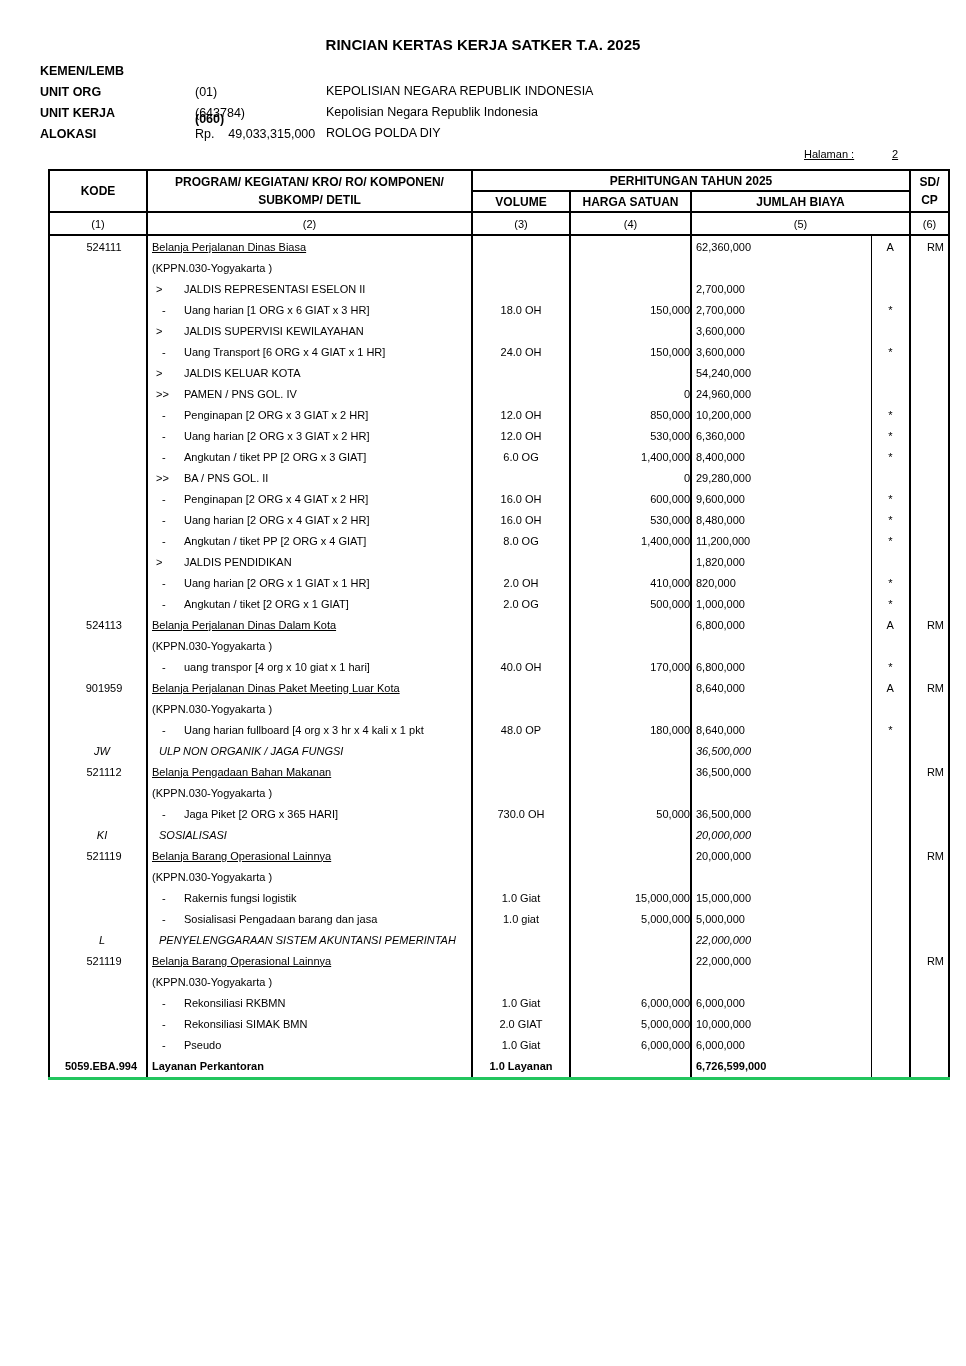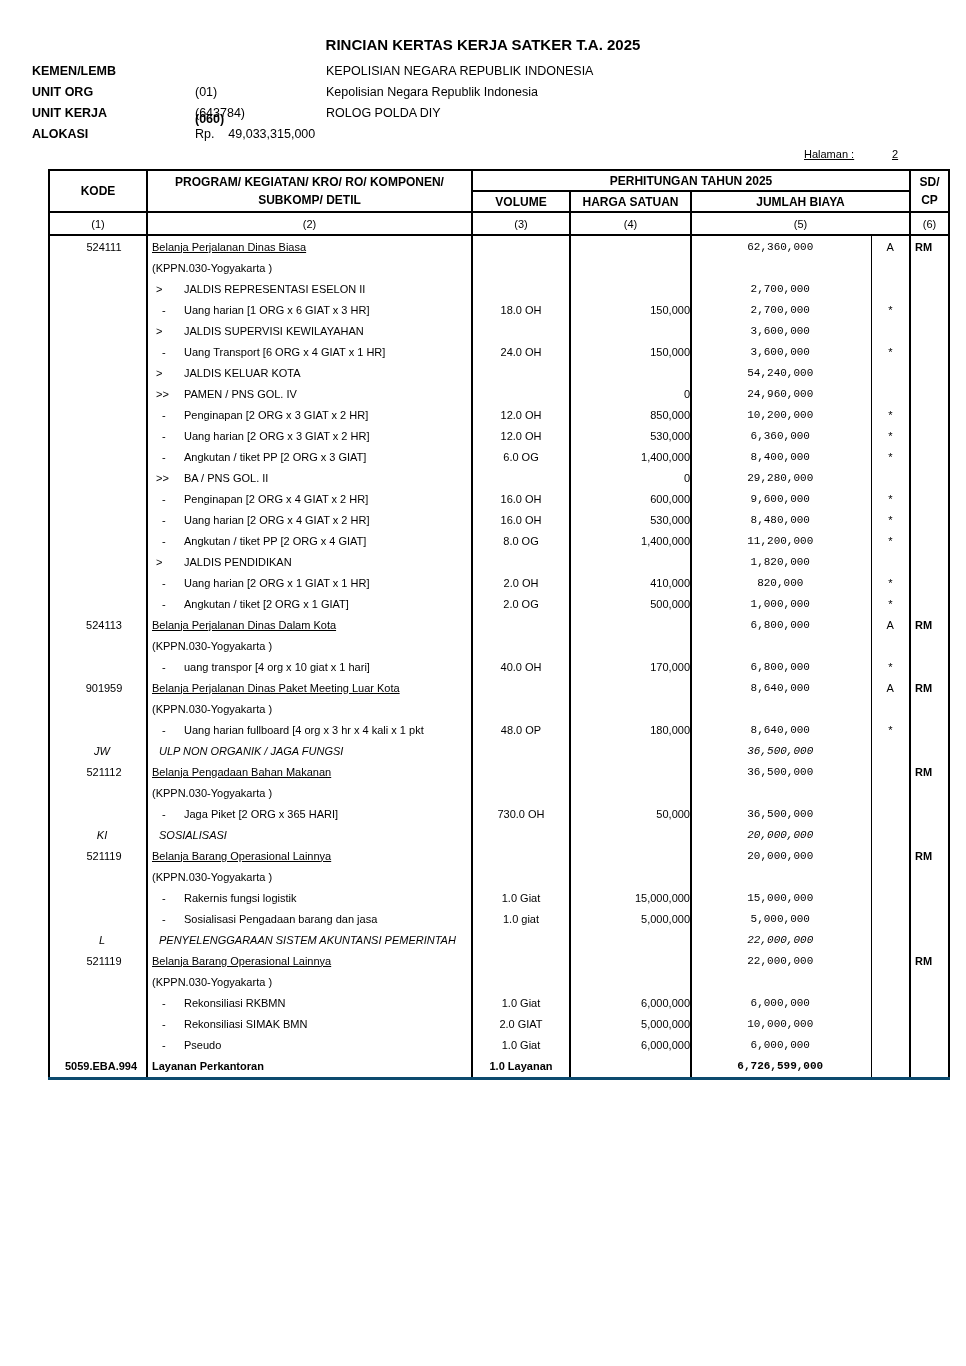--- a/index.html
+++ b/index.html
@@ -1,37 +1,37 @@
 <!DOCTYPE html>
 <html><head>
 <meta charset="utf-8">
 <style>
   html, body { margin:0; padding:0; background:#fff; }
   body { width:966px; height:1366px; position:relative; font-family:"Liberation Sans", sans-serif; color:#000; }
   .title { position:absolute; top:36px; left:0; width:966px; text-align:center; font-weight:bold; font-size:15px; }
   .meta { position:absolute; left:32px; font-size:12.5px; }
-  .meta .k { position:absolute; left:0; font-weight:bold; white-space:nowrap; }
+  .meta .k { position:absolute; left:8px; font-weight:bold; white-space:nowrap; }
   .meta .c { position:absolute; left:163px; white-space:nowrap; }
-  .meta .v { position:absolute; left:294px; white-space:nowrap; }
+  .meta .v { position:absolute; left:294px; white-space:nowrap;margin-top:20px; }
   .halaman { position:absolute; top:148px; left:804px; font-size:11px; text-decoration:underline; }
   .halaman-num { position:absolute; top:148px; left:892px; font-size:11px; text-decoration:underline; }
 
   table.main { position:absolute; top:169px; left:48px; width:900px; border-collapse:collapse; font-size:11px; table-layout:fixed; }
   table.main th { border:2px solid #000; font-weight:bold; font-size:12px; padding:0; }
   table.main td.numh { border:1px solid #000; border-left:2px solid #000; border-right:2px solid #000; text-align:center; font-size:11px; height:19px; border-bottom:2px solid #000;}
   table.main tbody td { height:21px; padding:0 4px; white-space:nowrap; vertical-align:middle; border-left:2px solid #000; border-right:2px solid #000; }
-  table.main tbody tr:last-child td { border-bottom:3px solid #0c4a6e; height:22px; }
+  table.main tbody tr:last-child td { border-bottom:3px solid #22c55e; height:22px; }
   td.kode { text-align:center; padding-left:16px !important; }
   td.kode.it { font-style:italic; padding-left:12px !important; }
   td.kode.b { font-weight:bold; padding-left:10px !important; }
   td.vol { text-align:center; }
   td.hrg { text-align:right; padding-right:0 !important; }
-  td.jml { text-align:center; border-right:1px solid #000 !important; padding-right:6px !important;font-family:Liberation Mono, monospace; }
+  td.jml { text-align:left; border-right:1px solid #000 !important; padding-right:6px !important; }
   td.sd { border-left:1px solid #000 !important; text-align:center; }
-  td.cp { text-align:left;font-weight:bold; }
+  td.cp { text-align:right; }
   .u { text-decoration:underline; }
   .it { font-style:italic;margin-left:7px; }
   .b { font-weight:bold;margin-top:48px; }
   .mark { display:inline-block; width:28px; text-align:left; padding-left:4px; }
   .mark.dash { padding-left:10px; width:22px; }
 </style>
 </head>
 <body>
 
 <div class="title">RINCIAN KERTAS KERJA SATKER T.A. 2025</div>

